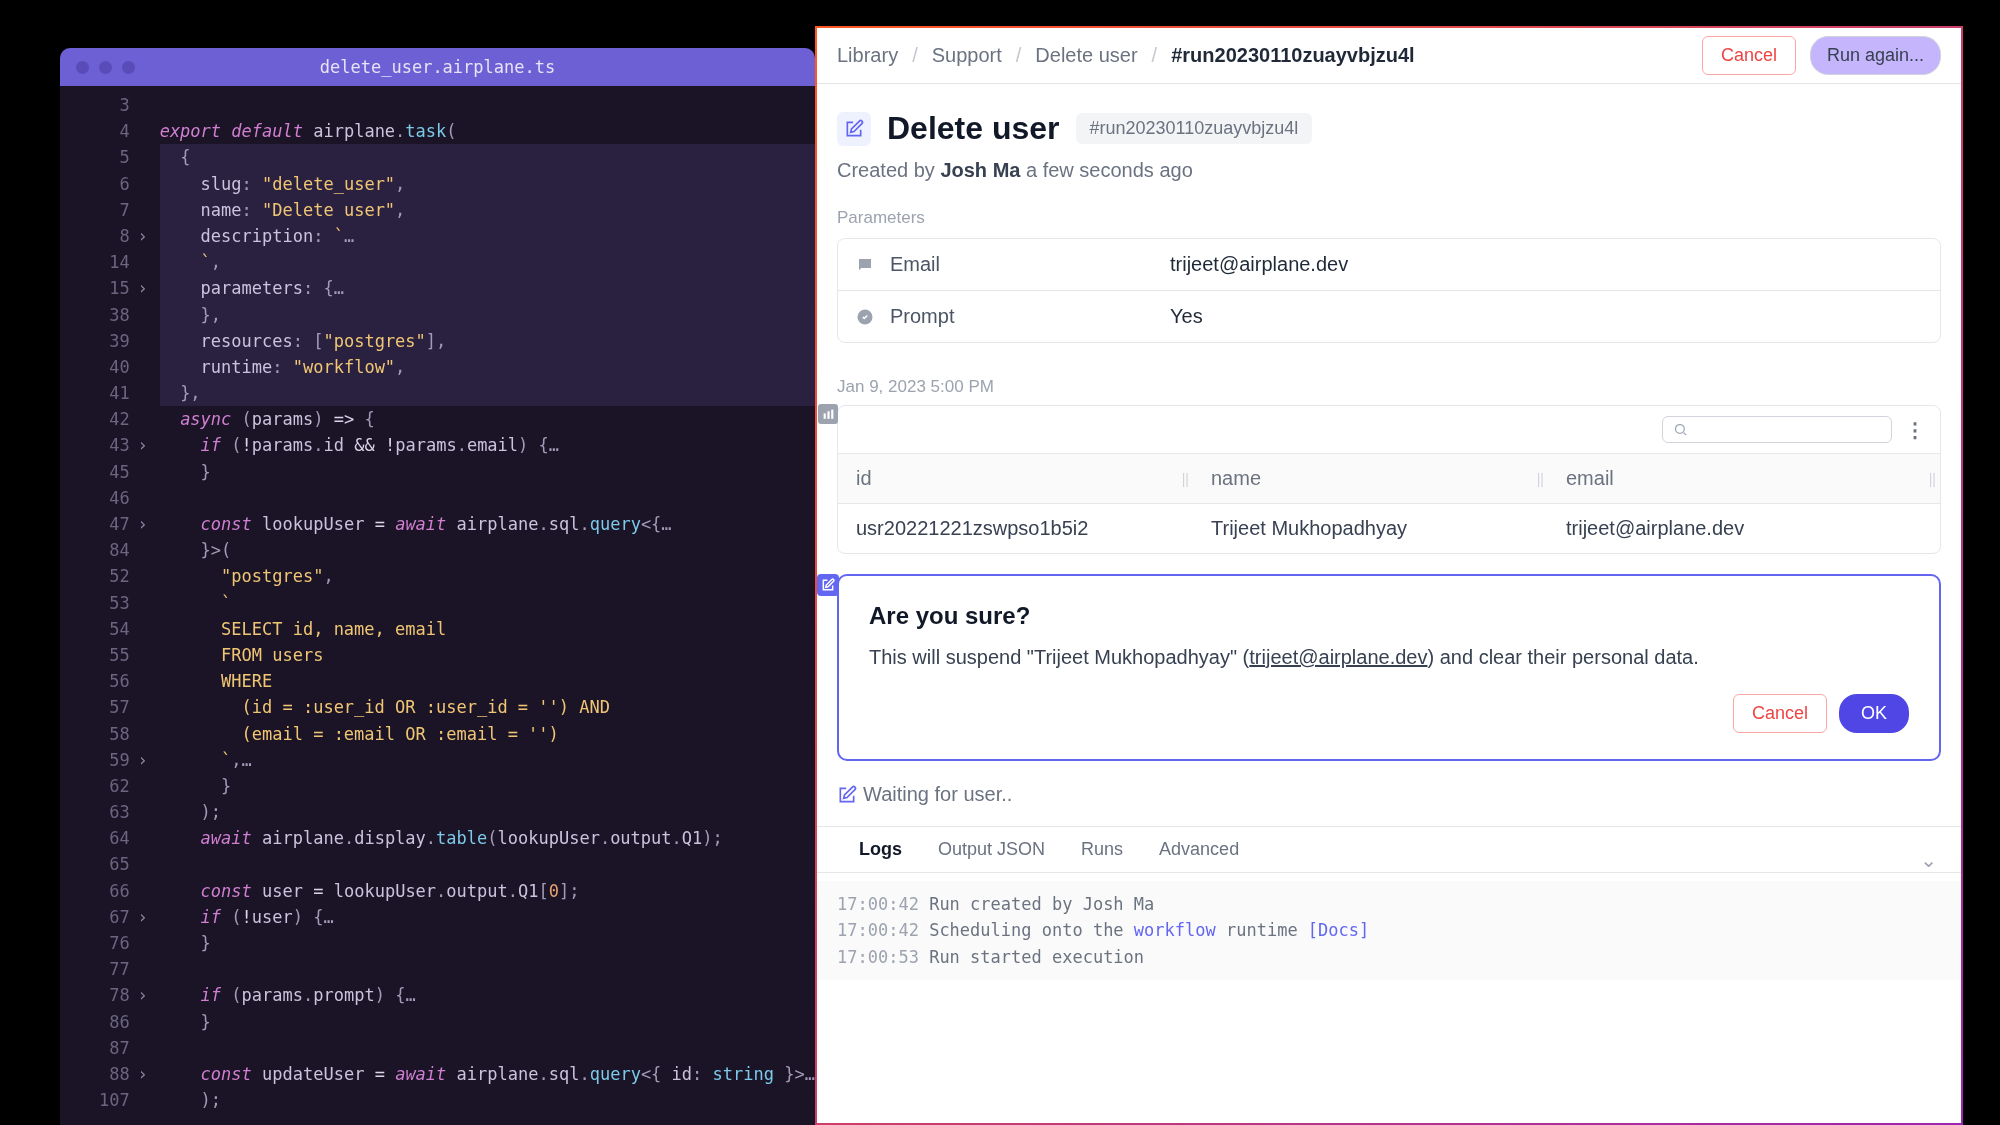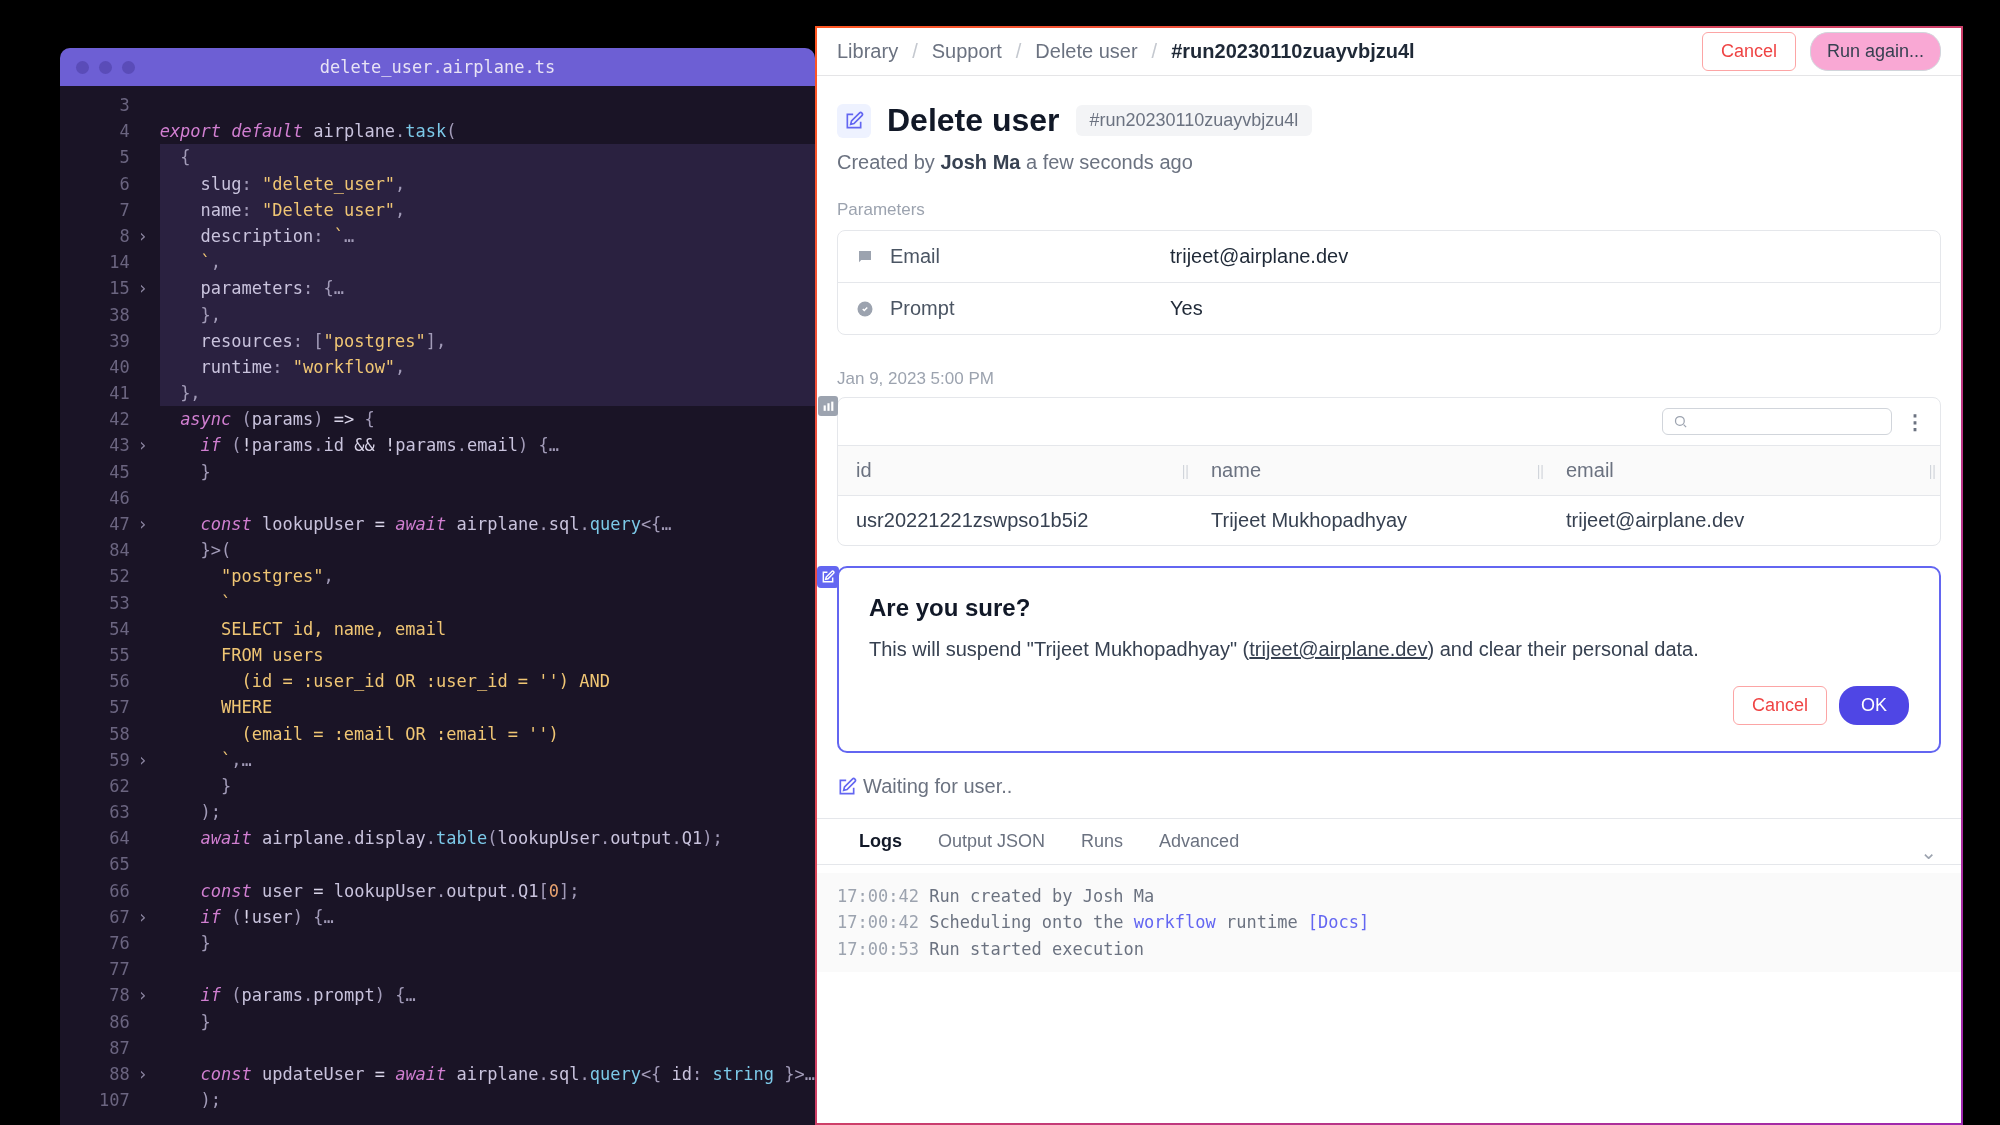--- a/index.html
+++ b/index.html
@@ -67,21 +67,21 @@
   background: #fff;
   border: 2px solid;
   border-image: linear-gradient(135deg, #ff5722, #9c27b0) 1;
   border-radius: 6px;
   display: flex;
   flex-direction: column;
   overflow: hidden;
   font-size: 20px;
 }
 .panel-header {
-  height: 48px;
+  height: 56px;
   border-bottom: 1px solid #e5e5e7;
   display: flex;
   align-items: center;
   padding: 0 20px;
   gap: 14px;
 }
 .crumb { color: #6b7280; }
 .crumb-link { color: #6b7280; cursor: pointer; }
 .crumb-sep { color: #c4c8cf; }
 .crumb-current { color: #1f2937; font-weight: 600; }
@@ -91,21 +91,21 @@
   color: #ef4444;
   background: #fff;
   padding: 8px 18px;
   border-radius: 6px;
   cursor: pointer;
   font-size: 18px;
 }
 .btn-outline-gray {
   border: 1px solid #d1d5db;
   color: #374151;
-  background: #f9a8d4;
+  background: #c4b5fd;
   padding: 8px 16px;
   border-radius: 18px;
   cursor: pointer;
   font-size: 18px;
 }
 .panel-body { flex: 1; overflow: auto; padding: 26px 20px 0; }
 .title-row { display: flex; align-items: center; gap: 16px; margin-bottom: 12px; }
 .icon-box {
   width: 34px; height: 34px;
   border-radius: 6px;
@@ -432,22 +432,22 @@
         <div class="code-line">  <span class="c-kw">async</span> <span class="c-punc">(</span><span class="c-var">params</span><span class="c-punc">)</span> <span class="c-op">=&gt;</span> <span class="c-punc">{</span></div>
         <div class="code-line">    <span class="c-kw">if</span> <span class="c-punc">(</span><span class="c-op">!</span><span class="c-var">params</span><span class="c-punc">.</span><span class="c-prop">id</span> <span class="c-op">&amp;&amp;</span> <span class="c-op">!</span><span class="c-var">params</span><span class="c-punc">.</span><span class="c-prop">email</span><span class="c-punc">)</span> <span class="c-punc">{</span><span class="c-punc">…</span></div>
         <div class="code-line">    <span class="c-punc">}</span></div>
         <div class="code-line"></div>
         <div class="code-line">    <span class="c-kw">const</span> <span class="c-var">lookupUser</span> <span class="c-op">=</span> <span class="c-kw">await</span> <span class="c-var">airplane</span><span class="c-punc">.</span><span class="c-prop">sql</span><span class="c-punc">.</span><span class="c-fn">query</span><span class="c-punc">&lt;{</span><span class="c-punc">…</span></div>
         <div class="code-line">    <span class="c-punc">}&gt;(</span></div>
         <div class="code-line">      <span class="c-str">"postgres"</span><span class="c-punc">,</span></div>
         <div class="code-line">      <span class="c-str">`</span></div>
         <div class="code-line"><span class="c-str">      SELECT id, name, email</span></div>
         <div class="code-line"><span class="c-str">      FROM users</span></div>
+        <div class="code-line"><span class="c-str">      WHERE</span></div>
         <div class="code-line"><span class="c-str">        (id = :user_id OR :user_id = '') AND</span></div>
-        <div class="code-line"><span class="c-str">      WHERE</span></div>
         <div class="code-line"><span class="c-str">        (email = :email OR :email = '')</span></div>
         <div class="code-line">      <span class="c-str">`</span><span class="c-punc">,</span><span class="c-punc">…</span></div>
         <div class="code-line">      <span class="c-punc">}</span></div>
         <div class="code-line">    <span class="c-punc">);</span></div>
         <div class="code-line">    <span class="c-kw">await</span> <span class="c-var">airplane</span><span class="c-punc">.</span><span class="c-prop">display</span><span class="c-punc">.</span><span class="c-fn">table</span><span class="c-punc">(</span><span class="c-var">lookupUser</span><span class="c-punc">.</span><span class="c-prop">output</span><span class="c-punc">.</span><span class="c-prop">Q1</span><span class="c-punc">);</span></div>
         <div class="code-line"></div>
         <div class="code-line">    <span class="c-kw">const</span> <span class="c-var">user</span> <span class="c-op">=</span> <span class="c-var">lookupUser</span><span class="c-punc">.</span><span class="c-prop">output</span><span class="c-punc">.</span><span class="c-prop">Q1</span><span class="c-punc">[</span><span class="c-num">0</span><span class="c-punc">];</span></div>
         <div class="code-line">    <span class="c-kw">if</span> <span class="c-punc">(</span><span class="c-op">!</span><span class="c-var">user</span><span class="c-punc">)</span> <span class="c-punc">{</span><span class="c-punc">…</span></div>
         <div class="code-line">    <span class="c-punc">}</span></div>
         <div class="code-line"></div>

